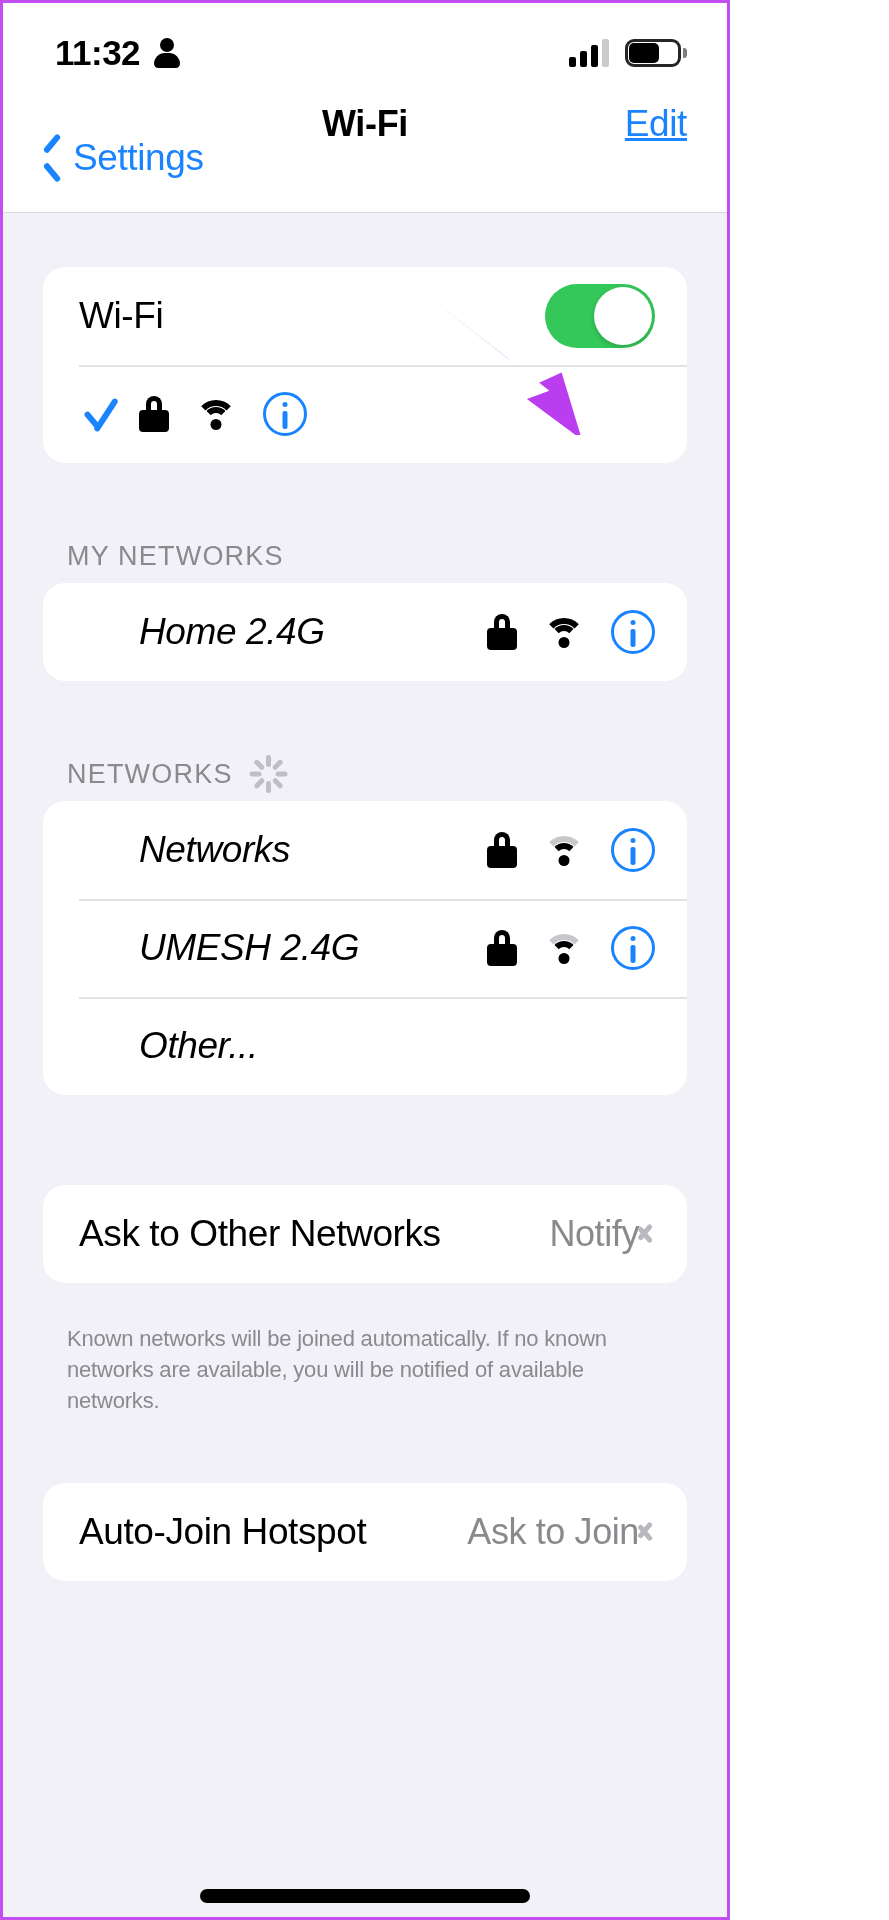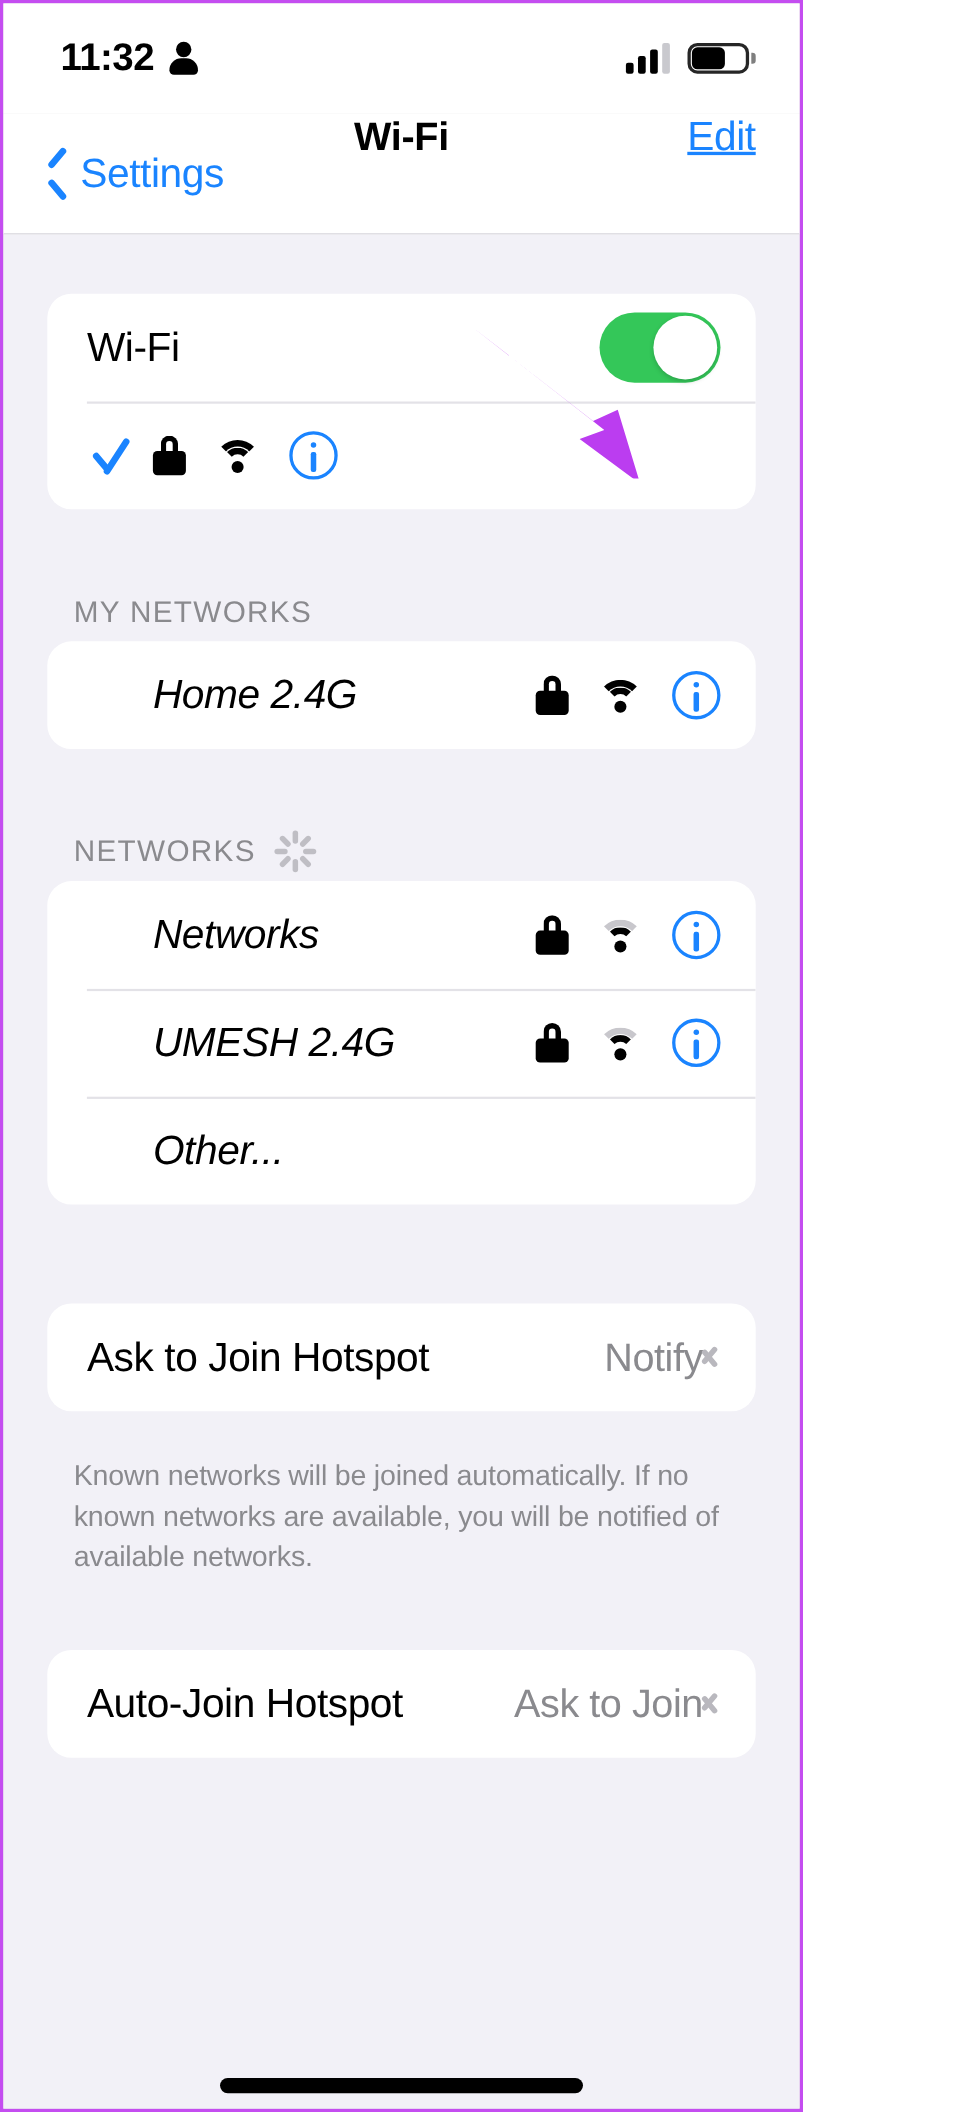--- a/index.html
+++ b/index.html
@@ -191,21 +191,21 @@
   .gap-xl { height:90px; }
 
   .spinner { width:40px; height:40px; position:relative; }
   .spinner i {
     position:absolute; left:50%; top:50%;
     width:5px; height:12px; margin:-19px 0 0 -2.5px;
     background:#bfbec4; border-radius:3px; transform-origin:2.5px 19px;
   }
 
   .footnote {
-    font-size:26px; color:#8a8a8e; line-height:1.42;
+    font-size:22px; color:#8a8a8e; line-height:1.42;
     padding:40px 24px 0 24px; letter-spacing:-0.2px;
   }
 
   .chev-right { width:16px; height:30px; position:relative; flex:0 0 auto; }
   .chev-right::before, .chev-right::after {
     content:""; position:absolute; left:0; width:19px; height:5px;
     background:#b9b8be; border-radius:3px;
   }
   .chev-right::before { top:6px;  transform:rotate(50deg);  transform-origin:left center; }
   .chev-right::after  { top:18px; transform:rotate(-50deg); transform-origin:left center; }
@@ -373,21 +373,21 @@
       </div>
       <div class="row">
         <span class="row-label indent">Other...</span>
       </div>
     </div>
 
     <div class="gap-xl"></div>
 
     <div class="card">
       <div class="row">
-        <span class="row-label">Ask to Join Hotspot</span>
+        <span class="row-label">Ask to Other Networks</span>
         <span class="row-value">Notify</span>
         <span class="chev-right"></span>
       </div>
     </div>
 
     <div class="footnote">Known networks will be joined automatically. If no known networks are available, you will be notified of available networks.</div>
 
     <div class="gap-lg"></div>
 
     <div class="card">

